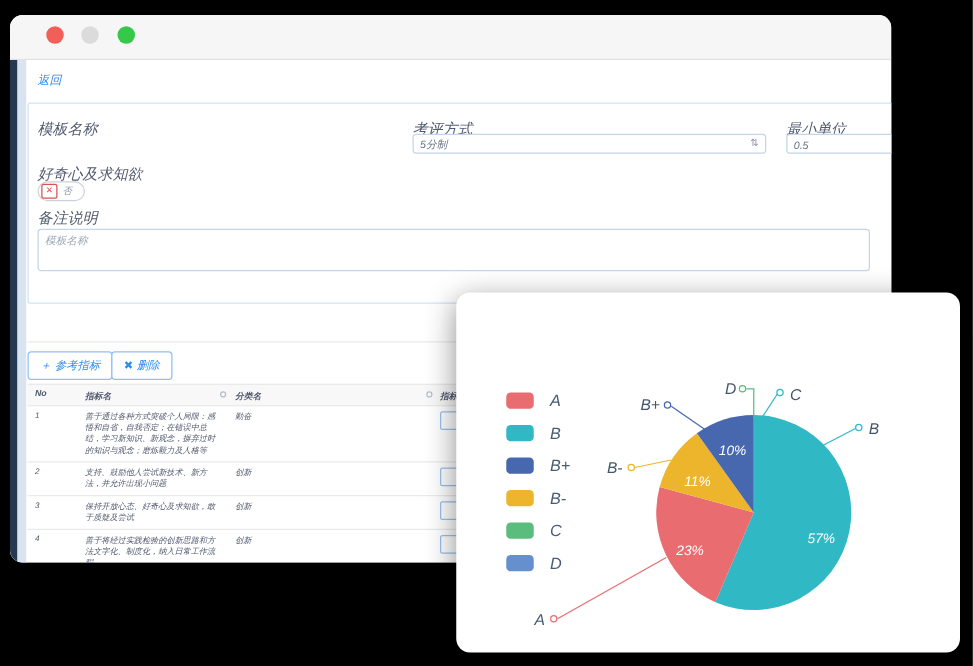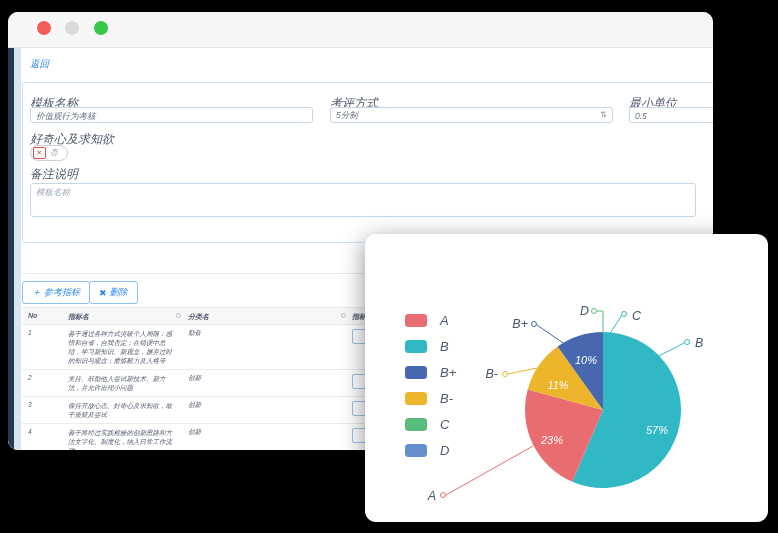--- a/index.html
+++ b/index.html
@@ -78,21 +78,20 @@
 
     <div class="win-body">
       <div class="strip-navy"></div>
       <div class="strip-blue"></div>
 
       <a class="back-link">返回</a>
 
       <div class="form-card"></div>
 
       <div class="flabel" style="left:22px;top:47px">模板名称</div>
-      <div class="finput" style="left:22px;top:59px;width:283px">价值观行为考核</div>
 
       <div class="flabel" style="left:322px;top:47px">考评方式</div>
       <div class="finput fselect" style="left:322px;top:59px;width:283px">
         <span>5分制</span>
         <span class="sel-arrows">⇅</span>
       </div>
 
       <div class="flabel" style="left:621px;top:47px">最小单位</div>
       <div class="finput" style="left:621px;top:59px;width:120px">0.5</div>
 

